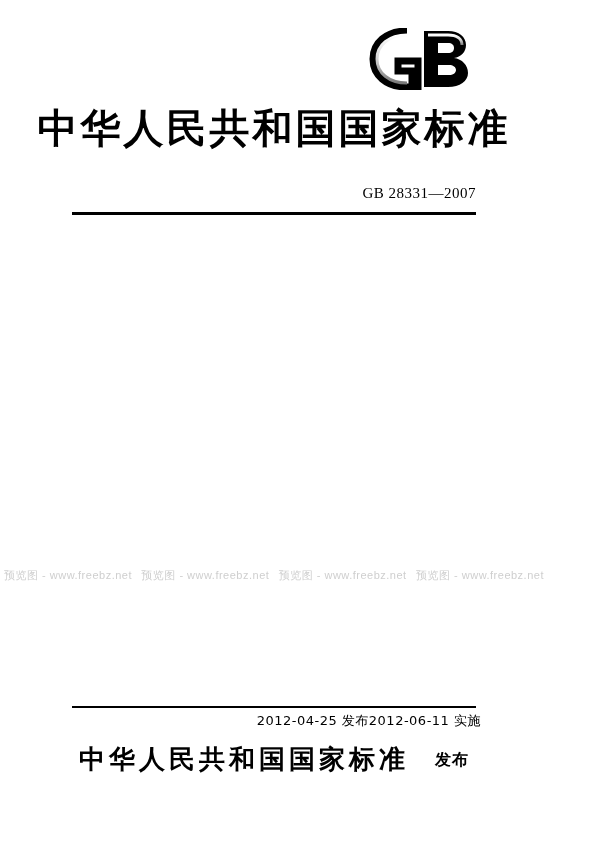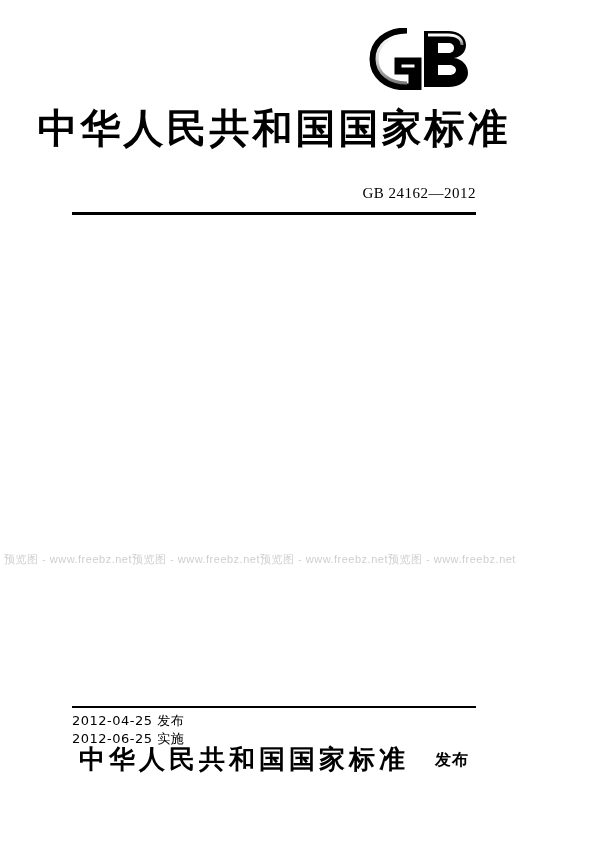--- a/index.html
+++ b/index.html
@@ -90,22 +90,23 @@
   .center-line .gap {
     display: inline-block;
     width: 22px;
   }
 
   
   .watermark {
     position: absolute;
     left: 0;
     right: 0;
-    top: 552px;
+    top: 568px;
     display: flex;
+    justify-content: space-between;
     padding: 0 4px;
     color: #cfcfcf;
     font-family: "Liberation Sans", sans-serif;
     font-size: 11px;
     letter-spacing: 0.5px;
     white-space: nowrap;
     user-select: none;
   }
   .watermark span { display: inline-block; }
 
@@ -116,29 +117,28 @@
     right: 72px;
     top: 706px;
     height: 2px;
     background: #000000;
   }
 
   
   .dates {
     position: absolute;
     left: 72px;
-    right: 60px;
+    right: 67px;
     top: 712px;
     display: flex;
     justify-content: flex-end;
     font-family: "DejaVu Sans", "Liberation Sans", sans-serif;
     font-size: 13px;
     letter-spacing: 0.5px;
     white-space: nowrap;
-    flex-direction: column;
   }
 
   
   .issuer {
     position: absolute;
     left: 0;
     right: 0;
     top: 742px;
     text-align: center;
     white-space: nowrap;
@@ -178,36 +178,36 @@
 
       <path d="M58 3 L82 3 C93 3 100 9 100 17 C100 24 95 29 88 30 C96 31 102 37 102 45 C102 53 94 59 82 59 L58 59 Z
                M72 15 L72 25 L82 25 C86 25 88 23 88 20 C88 17 86 15 82 15 Z
                M72 37 L72 47 L83 47 C87 47 90 45 90 42 C90 39 87 37 83 37 Z" fill="#000000"></path>
       <path d="M62 7 L82 7 C91 7 96 11 96 17" fill="none" stroke="url(#gbshade)" stroke-width="3"></path>
     </svg>
   </div>
 
   <div class="std-title">中华人民共和国国家标准</div>
 
-  <div class="std-number">GB  24162—2012</div>
+  <div class="std-number">GB  28331—2007</div>
 
   <div class="rule-top"></div>
 
 
   <div class="watermark">
     <span>预览图 -  www.freebz.net</span>
     <span>预览图 -  www.freebz.net</span>
     <span>预览图 -  www.freebz.net</span>
     <span>预览图 -  www.freebz.net</span>
   </div>
 
   <div class="rule-bottom"></div>
 
   <div class="dates">
     <span>2012-04-25 发布</span>
-    <span>2012-06-25 实施</span>
+    <span>2012-06-11 实施</span>
   </div>
 
   <div class="issuer">
     <span class="issuer-name">中华人民共和国国家标准</span><span class="issuer-verb">发布</span>
   </div>
 
 </div>
 
 </body></html>

